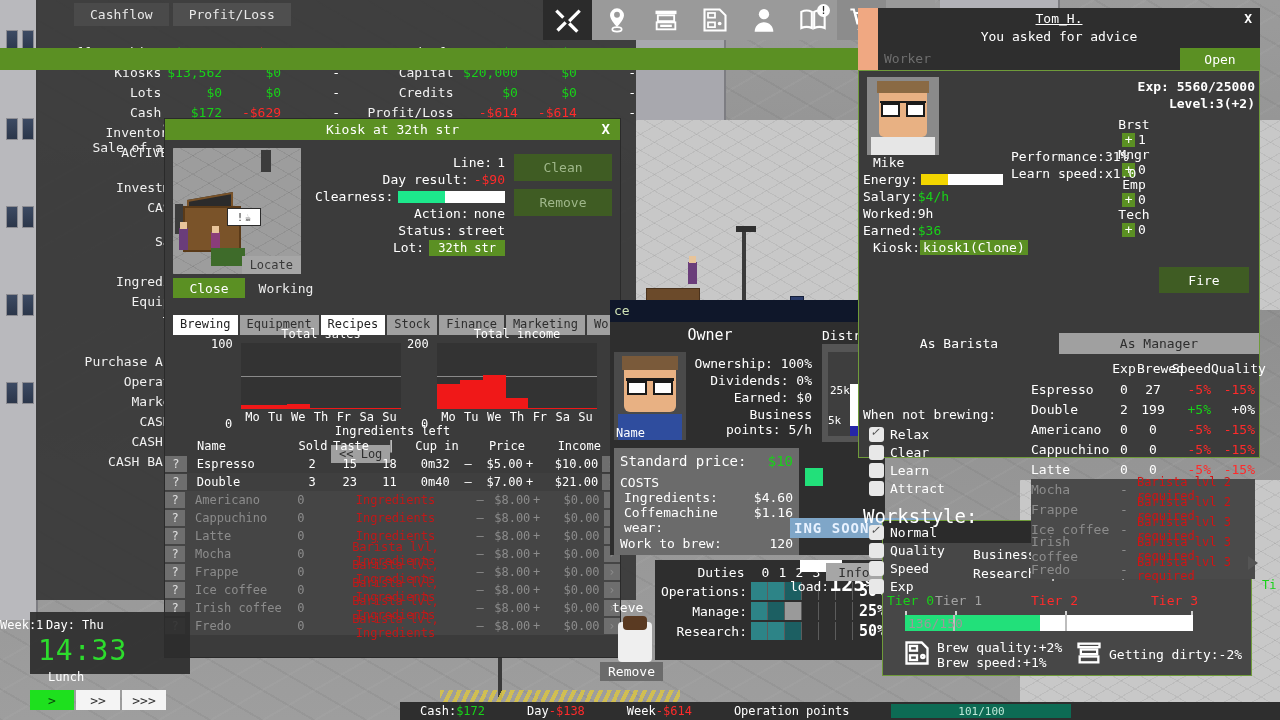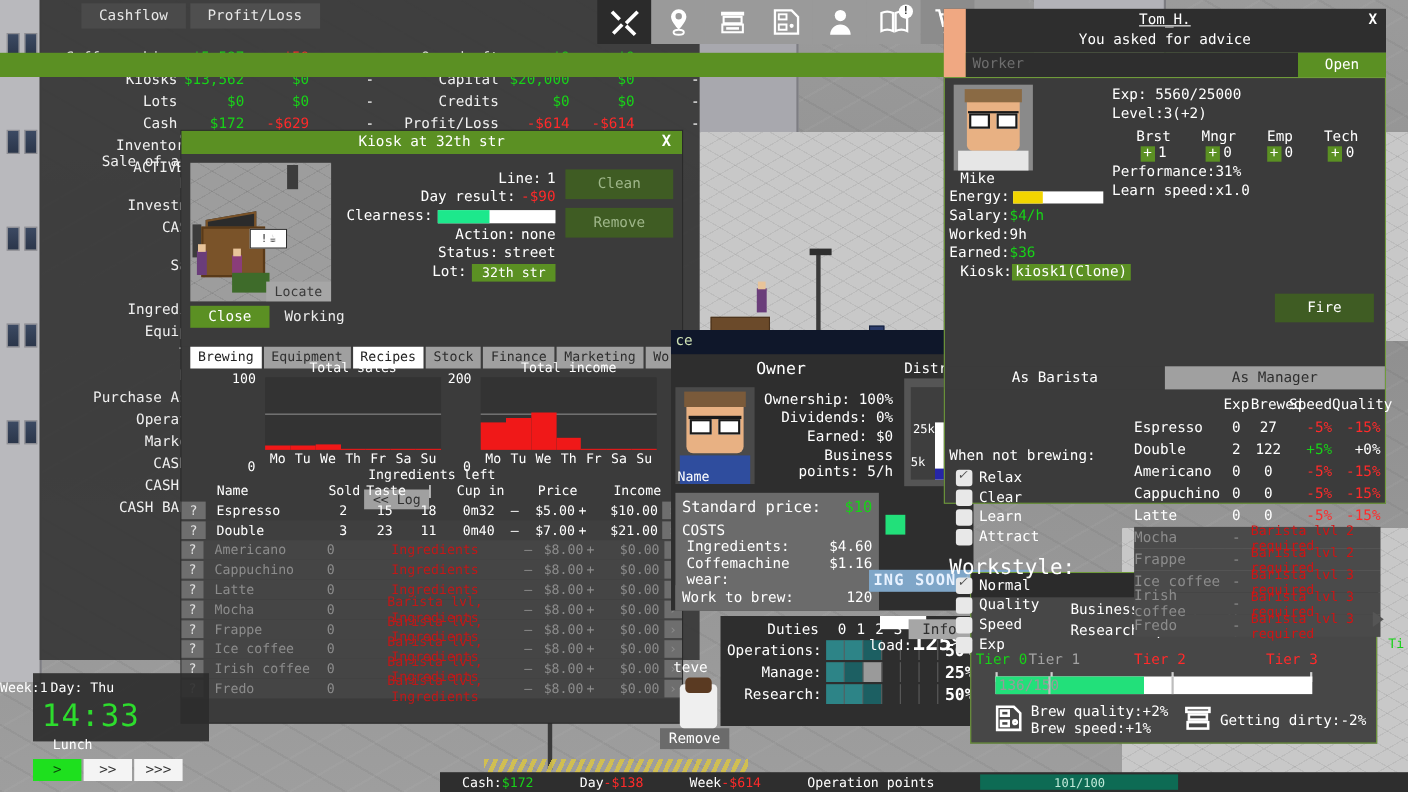--- a/index.html
+++ b/index.html
@@ -245,23 +245,23 @@
   .wp-gl::before,.wp-gl::after{content:'';position:absolute;top:0;width:15px;height:10px;border:2px solid #1a1a1a;background:#fff;}
   .wp-gl::before{left:1px;}.wp-gl::after{right:1px;}
   .wp-shirt{position:absolute;left:4px;top:60px;width:64px;height:20px;background:#e6e6e6;}
   .wp-uname { position:absolute; left:14px; top:84px; font-size:13px;}
   .wp-left { position:absolute; left:4px; top:100px; width:140px; font-size:13px;}
   .wp-l-row { display:flex; height:17px; align-items:center; }
   .wp-l-key { color:#fff; }
   .wp-energy { width:110px; height:11px; background:#fff; margin-left:3px;}
   .wp-energy i { display:block; height:11px; background:#f2d500; width:33%;}
   .wp-kiosk { background:#5b9023; padding:0 3px;}
-  .wp-right { position:absolute; left:152px; top:8px; width:244px; text-align:left; font-size:13px;}
+  .wp-right { position:absolute; left:152px; top:8px; width:244px; text-align:right; font-size:13px;font-weight:bold;}
   .wp-right div { height:17px; }
-  .wp-skills { position:absolute; left:160px; top:46px; width:230px; display:flex; justify-content:space-around;}
+  .wp-skills { position:absolute; left:160px; top:46px; width:230px; display:flex; justify-content:space-around;flex-direction:column;}
   .wp-skill { text-align:center; font-size:13px; }
   .wp-skill .lbl { display:block; }
   .wp-skill .pl { display:inline-block; background:#5b9023; width:13px; height:14px; line-height:13px; text-align:center; margin-right:3px;}
   .wp-perf { position:absolute; left:152px; top:78px; width:244px; font-size:13px;}
   .wp-perf div{height:17px;}
   .wp-fire { position:absolute; left:300px; top:196px; width:90px; height:26px; background:#3f5c23;
      display:flex; align-items:center; justify-content:center; font-size:13px;}
   .wp-tabs { position:absolute; left:0; top:262px; width:400px; display:flex; }
   .wp-tab { flex:1; text-align:center; font-size:13px; padding:3px 0; background:#3b3b3b; }
   .wp-tab.sel { background:#a0a0a0; color:#2e2e2e;}
@@ -1035,21 +1035,21 @@
               <div class="wp-tr">
                 <span class="k-name">Espresso</span>
                 <span class="k-exp">0</span>
                 <span class="k-brew">27</span>
                 <span class="k-speed r">-5%</span>
                 <span class="k-qual r">-15%</span>
               </div>
               <div class="wp-tr">
                 <span class="k-name">Double</span>
                 <span class="k-exp">2</span>
-                <span class="k-brew">122</span>
+                <span class="k-brew">199</span>
                 <span class="k-speed g">+5%</span>
                 <span class="k-qual w">+0%</span>
               </div>
               <div class="wp-tr">
                 <span class="k-name">Americano</span>
                 <span class="k-exp">0</span>
                 <span class="k-brew">0</span>
                 <span class="k-speed r">-5%</span>
                 <span class="k-qual r">-15%</span>
               </div>

